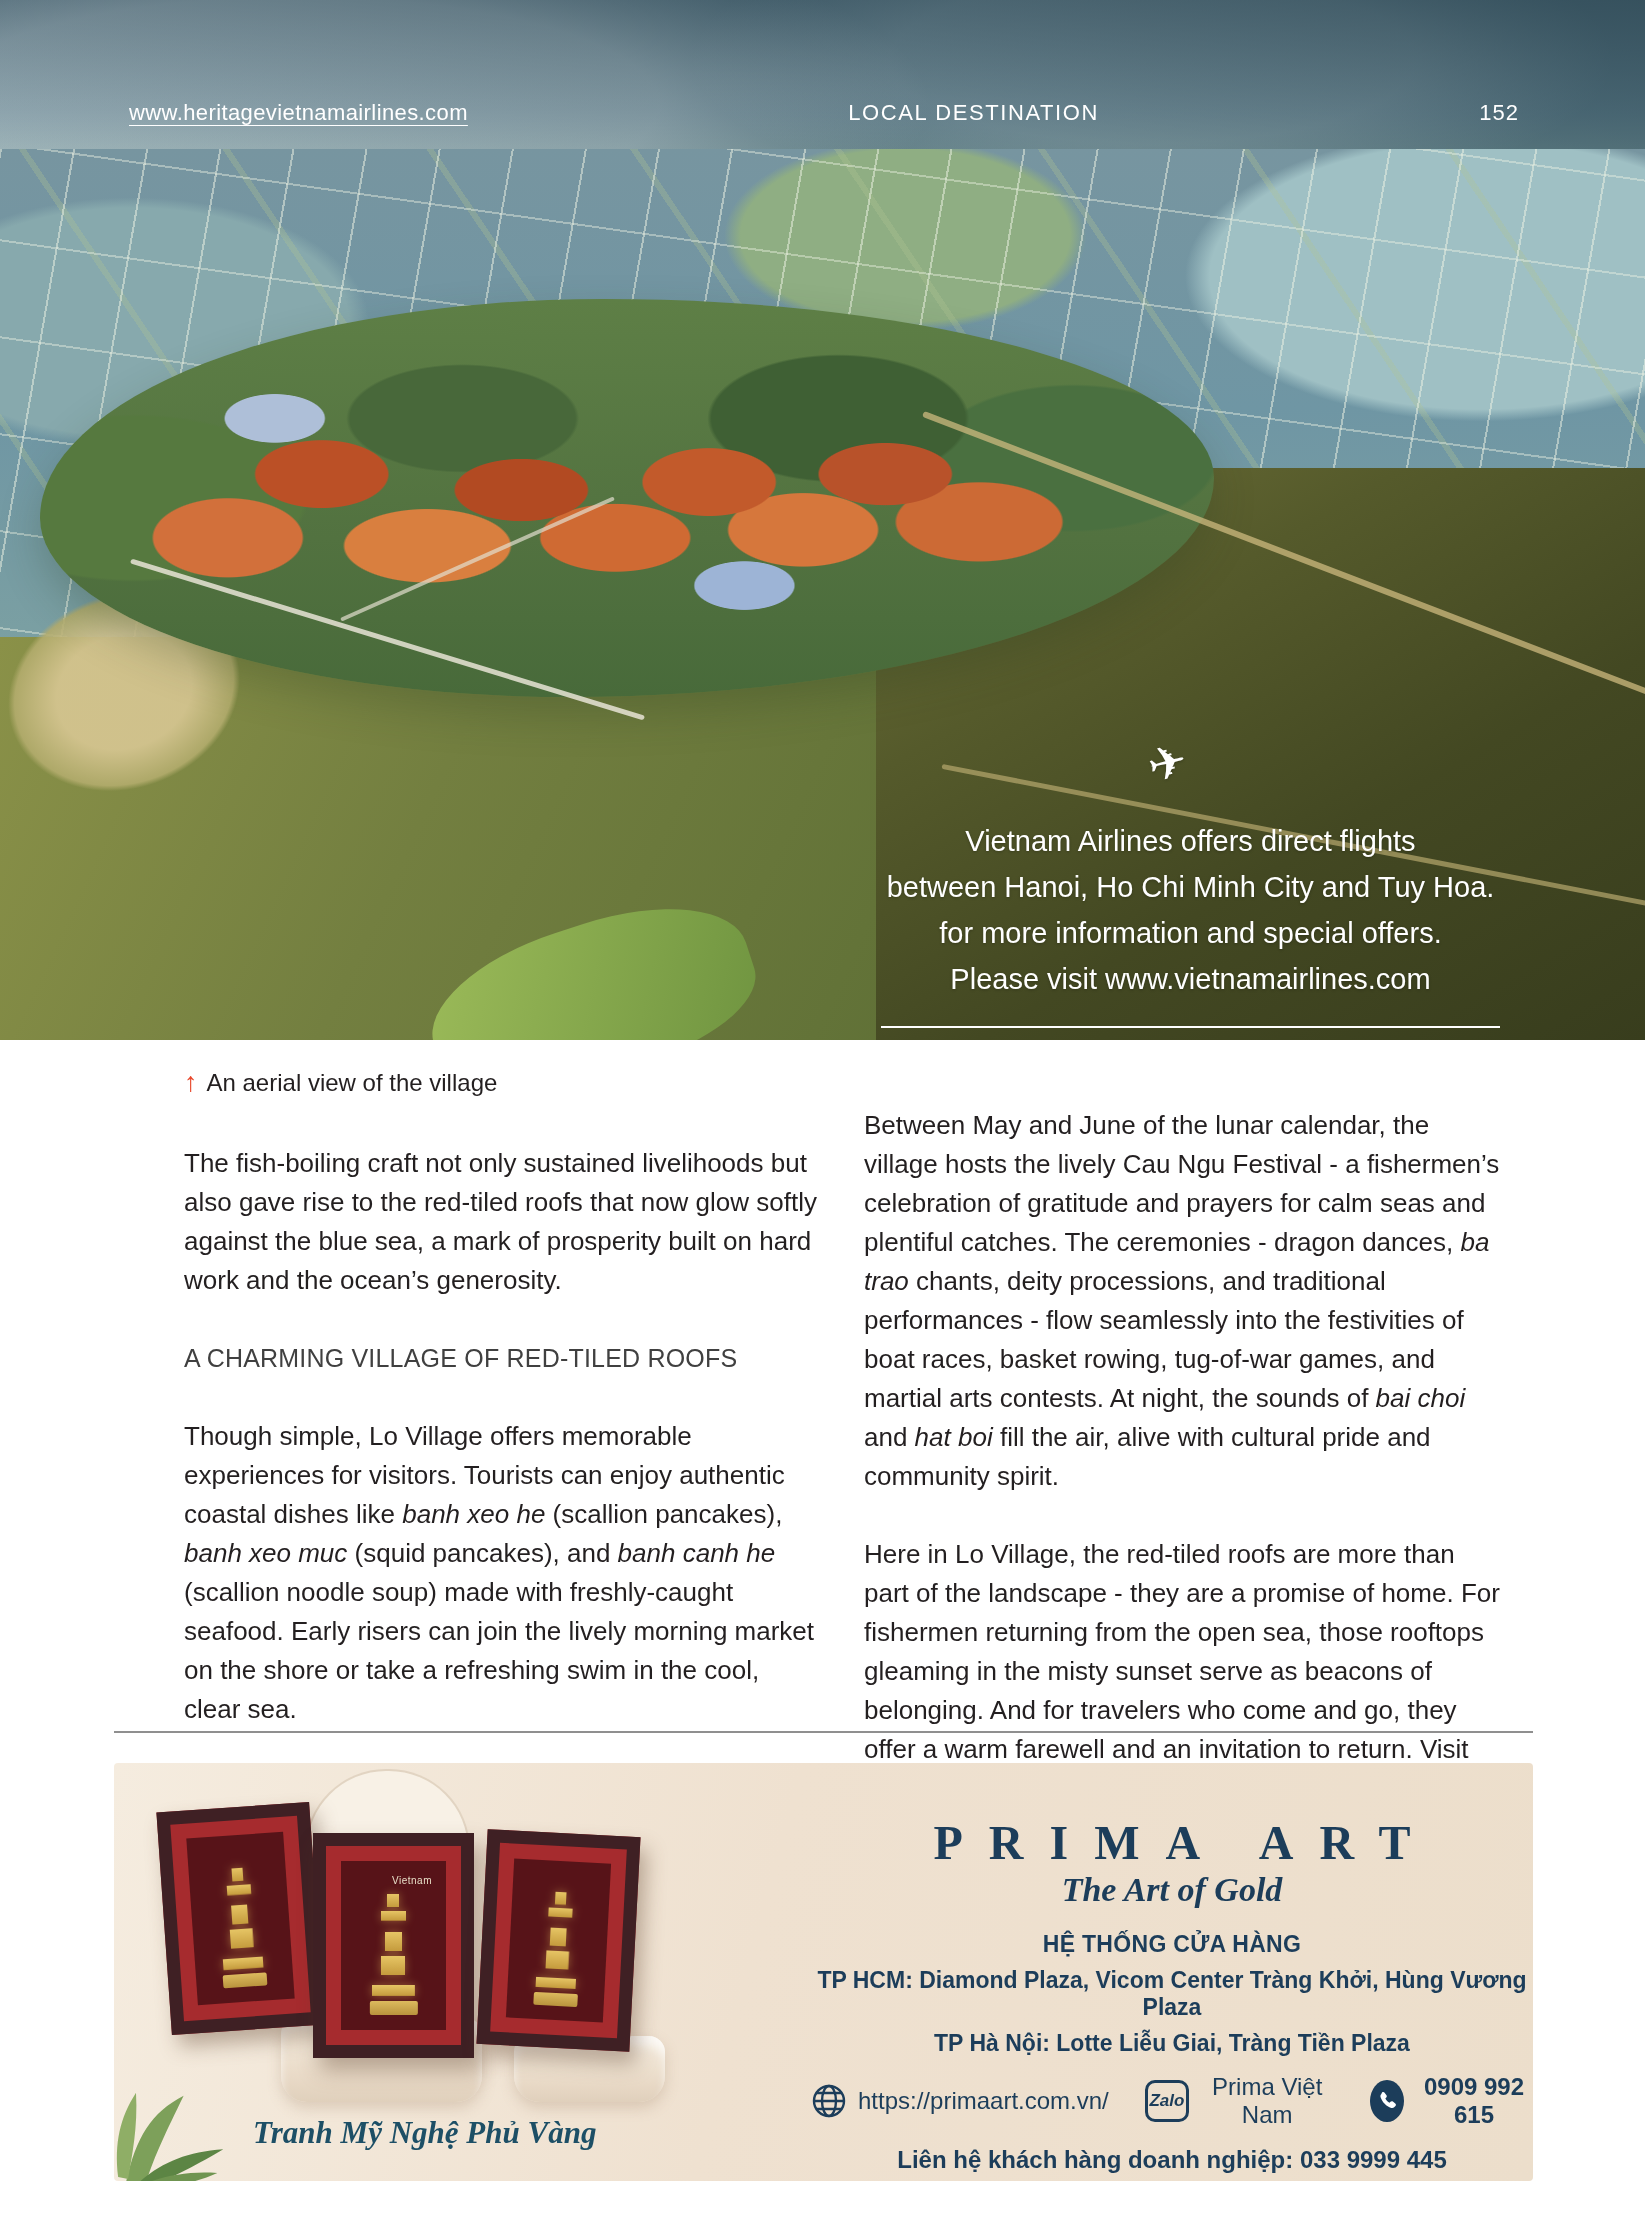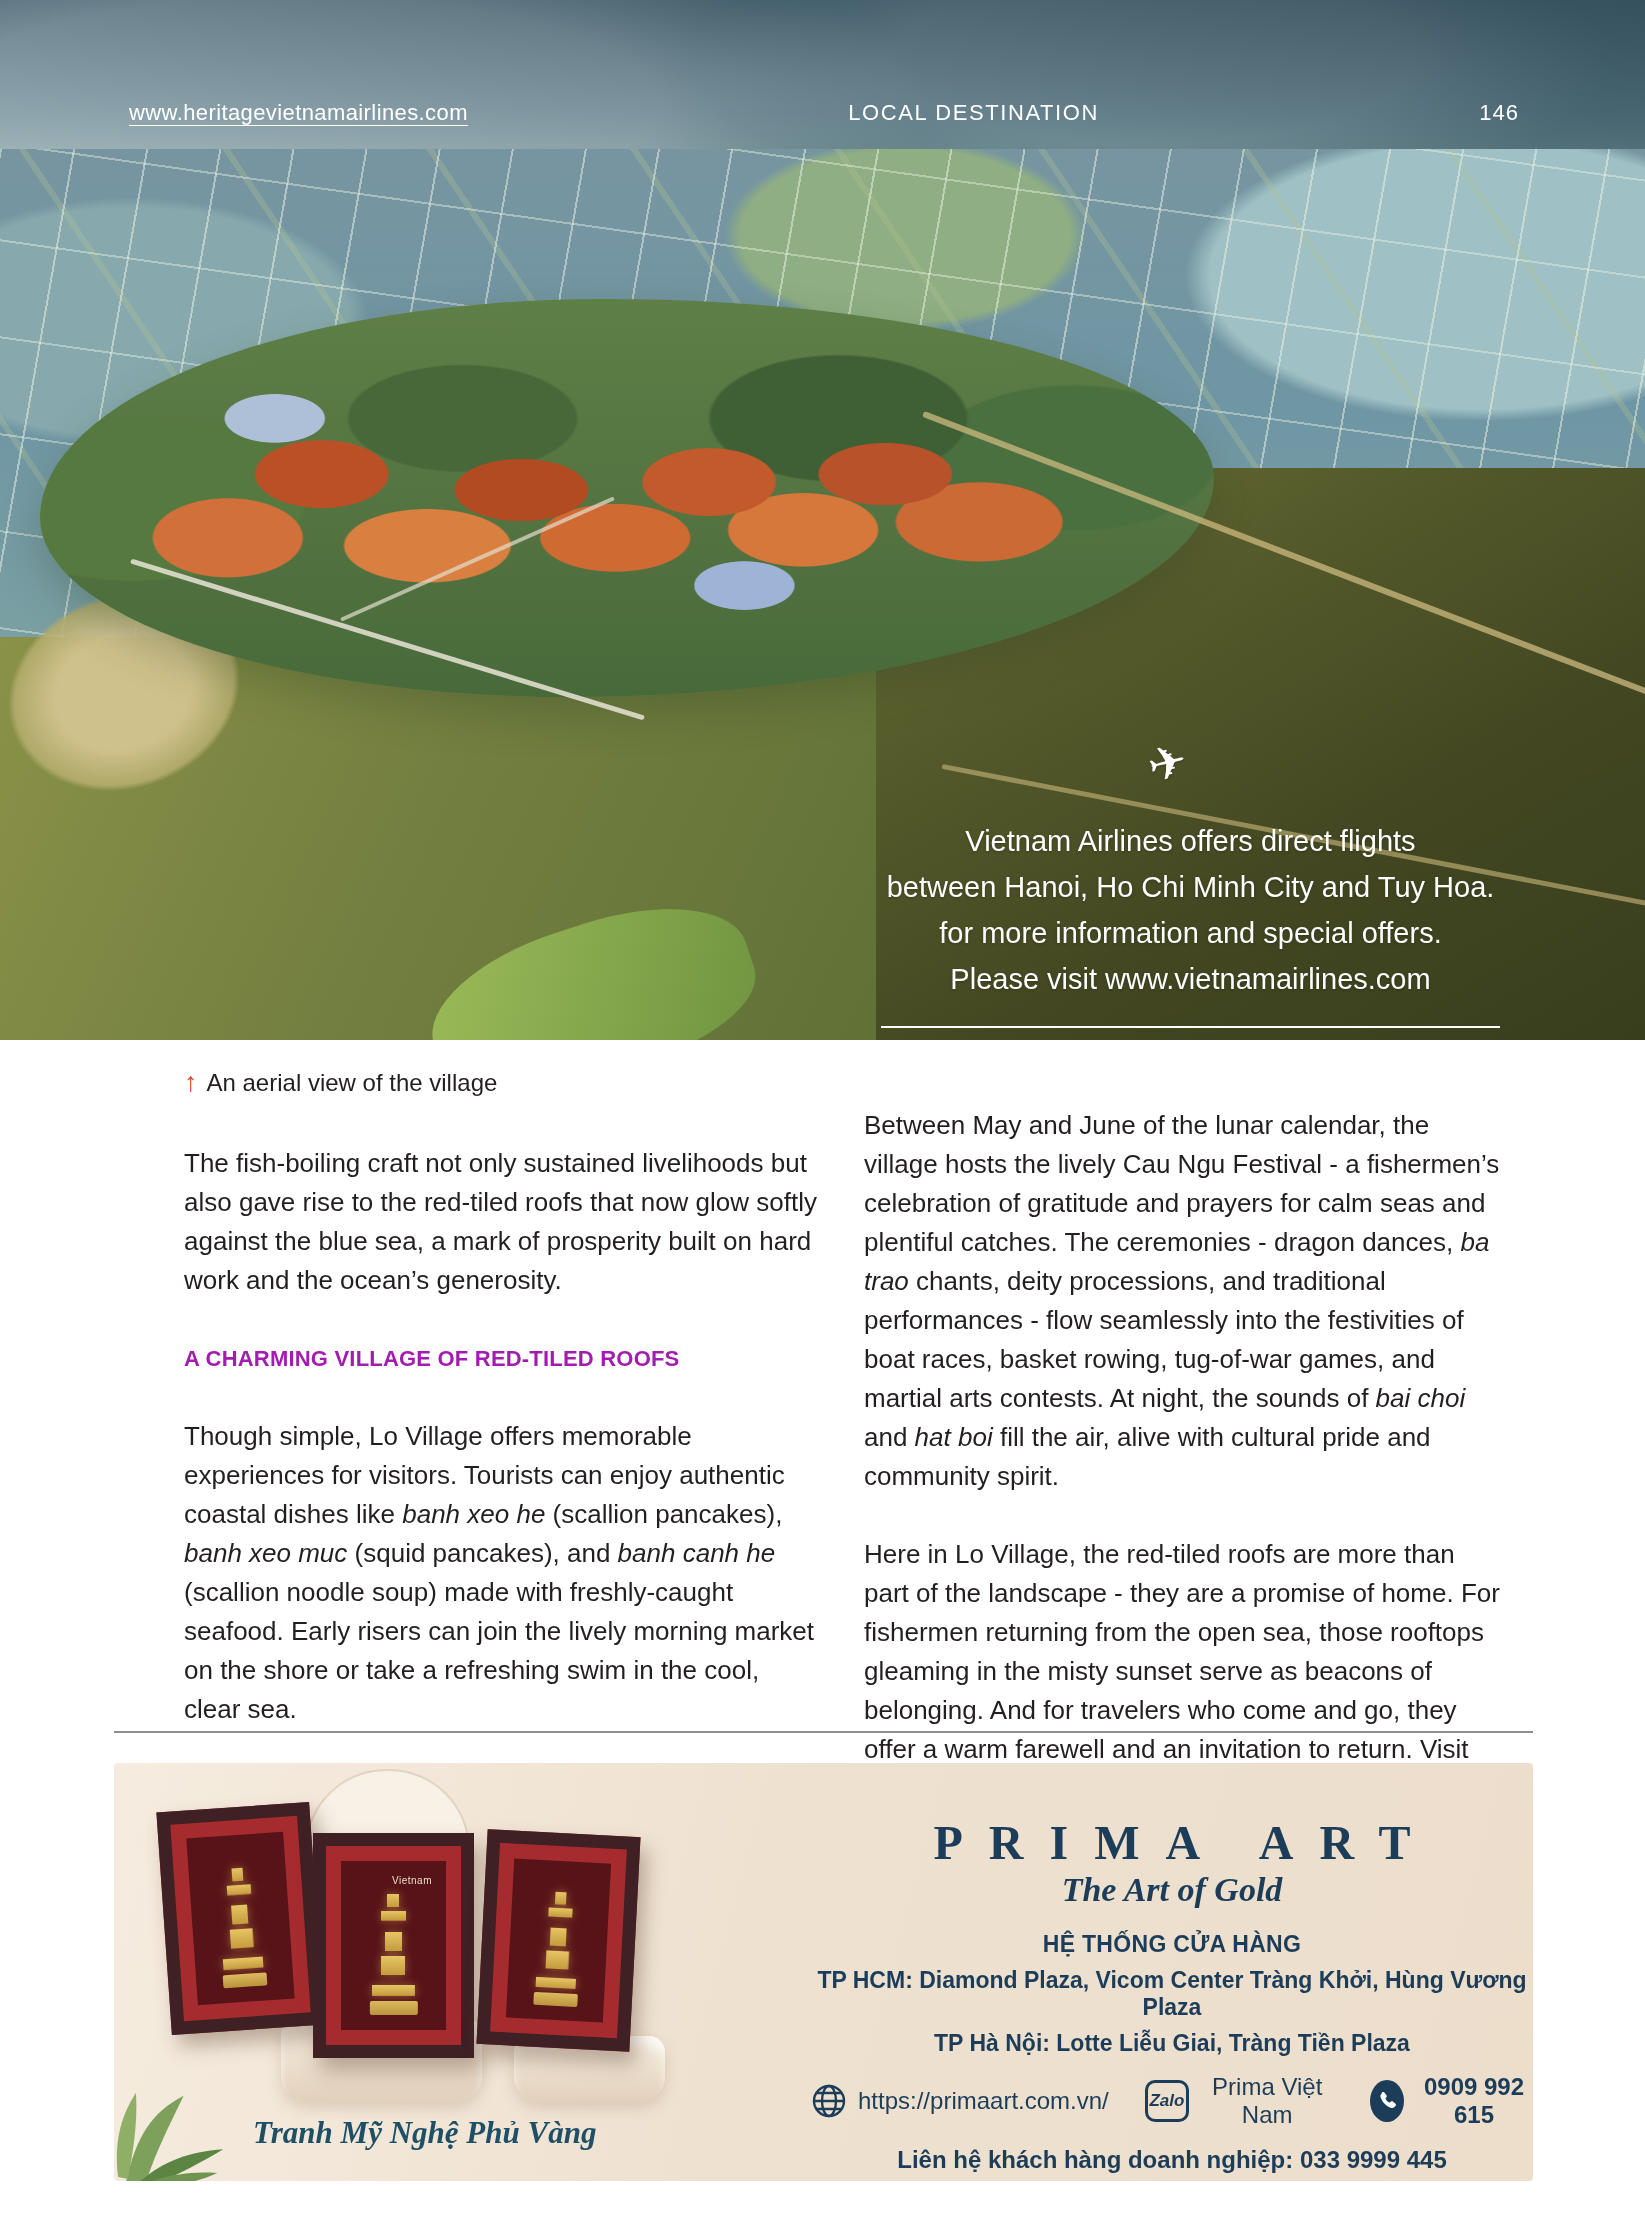--- a/index.html
+++ b/index.html
@@ -83,21 +83,21 @@
   
   .photo-caption{position:absolute;left:184px;top:1067px;font-size:24px;color:#231f20;}
   .up-arrow{color:#e8472b;font-weight:bold;font-size:27px;margin-right:9px;}
 
   
   .col{position:absolute;font-size:26px;line-height:39px;color:#231f20;}
   .col-left{left:184px;top:1144px;width:633px;}
   .col-right{left:864px;top:1106px;width:639px;}
   .col p{margin:0 0 39px 0;}
   .col p:last-child{margin-bottom:0;}
-  .sec-heading{margin:0 0 2px 0;font-size:22px;font-weight:bold;color:#a21caf;
+  .sec-heading{margin:0 0 2px 0;font-size:25px;font-weight:normal;color:#404040;
     letter-spacing:0.2px;line-height:39px;}
   .it{font-style:italic;font-family:inherit;}
   .lotus{color:#c9803e;font-size:26px;margin-left:6px;}
 
   .section-divider{position:absolute;left:114px;top:1731px;width:1419px;height:2px;background:#8f8f8f;}
 
   
   .ad{position:absolute;left:114px;top:1763px;width:1419px;height:418px;border-radius:4px;
     overflow:hidden;background:linear-gradient(105deg,#f5ecdf 0%,#efe1d0 45%,#ecdecb 100%);}
   .ad-arch{position:absolute;left:191px;top:6px;width:161px;height:257px;
@@ -163,21 +163,21 @@
     <div class="ph-village"></div>
     <div class="ph-bank"></div>
     <div class="ph-dike1"></div>
     <div class="ph-dike2"></div>
     <div class="ph-road1"></div>
     <div class="ph-road2"></div>
 
     <div class="photo-header">
       <span class="header-url">www.heritagevietnamairlines.com</span>
       <span class="header-section">LOCAL DESTINATION</span>
-      <span class="header-page">146</span>
+      <span class="header-page">152</span>
     </div>
 
     <div class="flight-overlay">
       <span class="plane-icon">✈</span>
       <div>Vietnam Airlines offers direct flights</div>
       <div>between Hanoi, Ho Chi Minh City and Tuy Hoa.</div>
       <div>for more information and special offers.</div>
       <div>Please visit www.vietnamairlines.com</div>
       <div class="overlay-divider"></div>
     </div>

